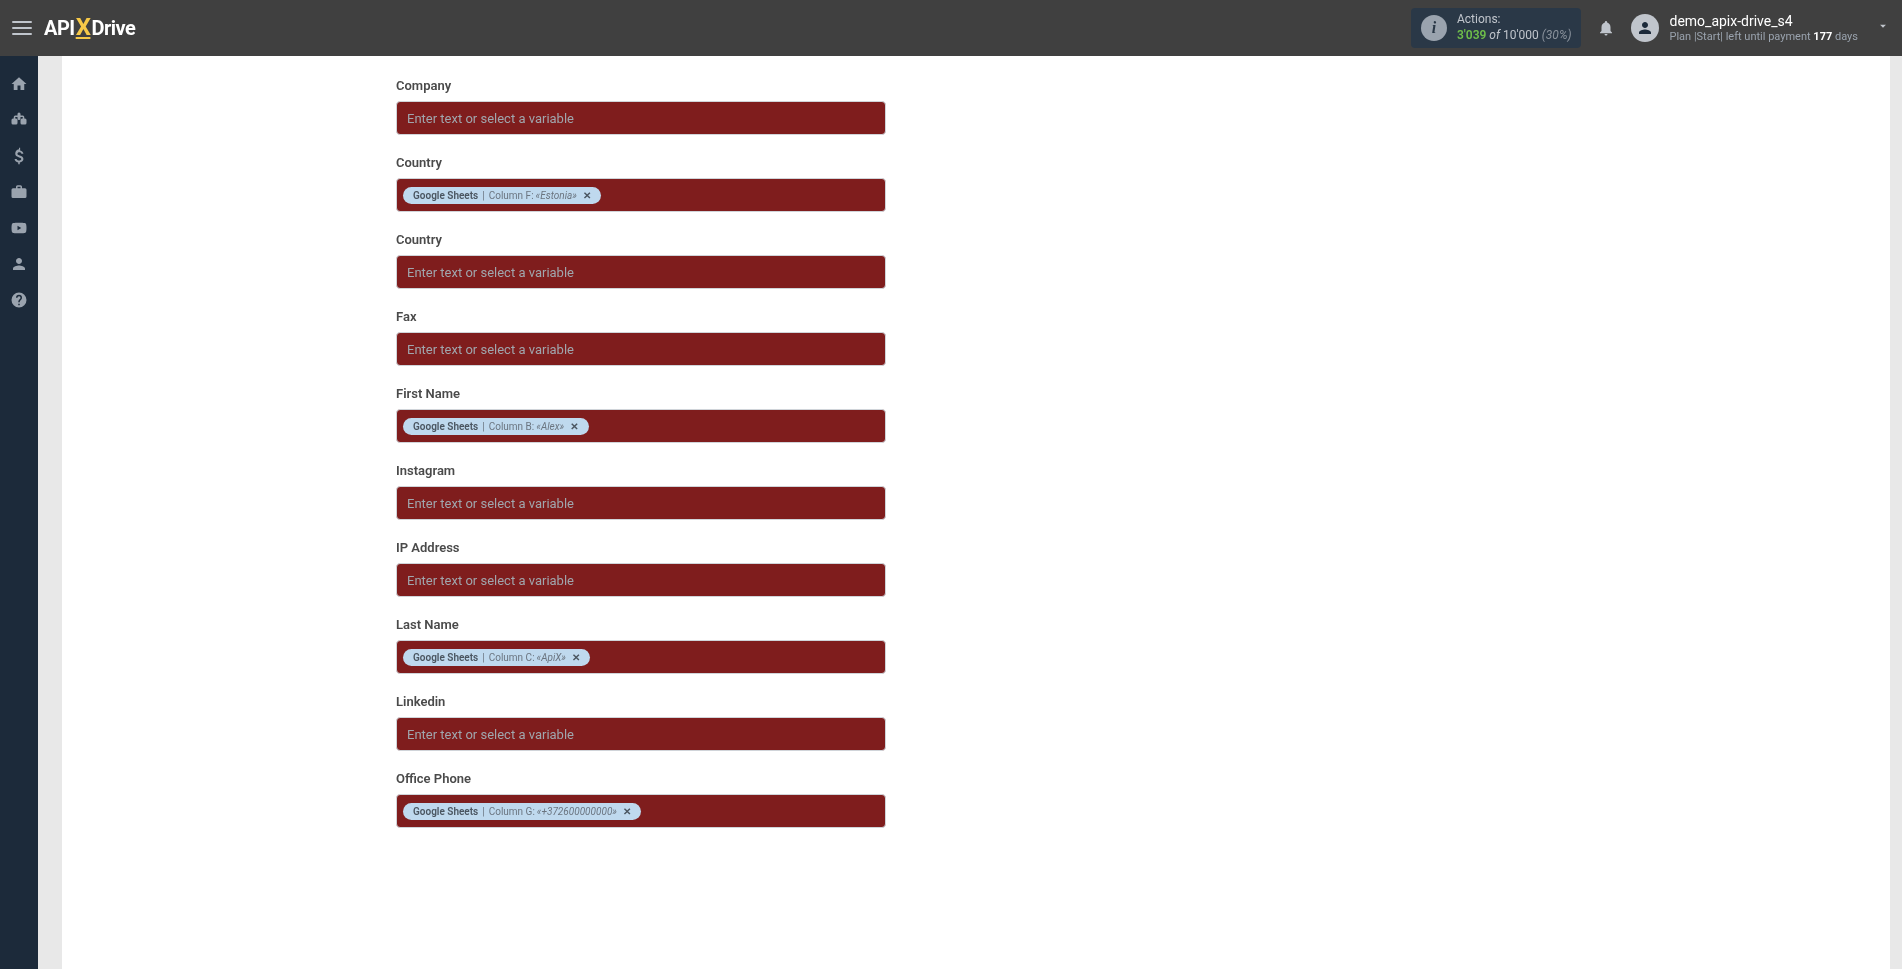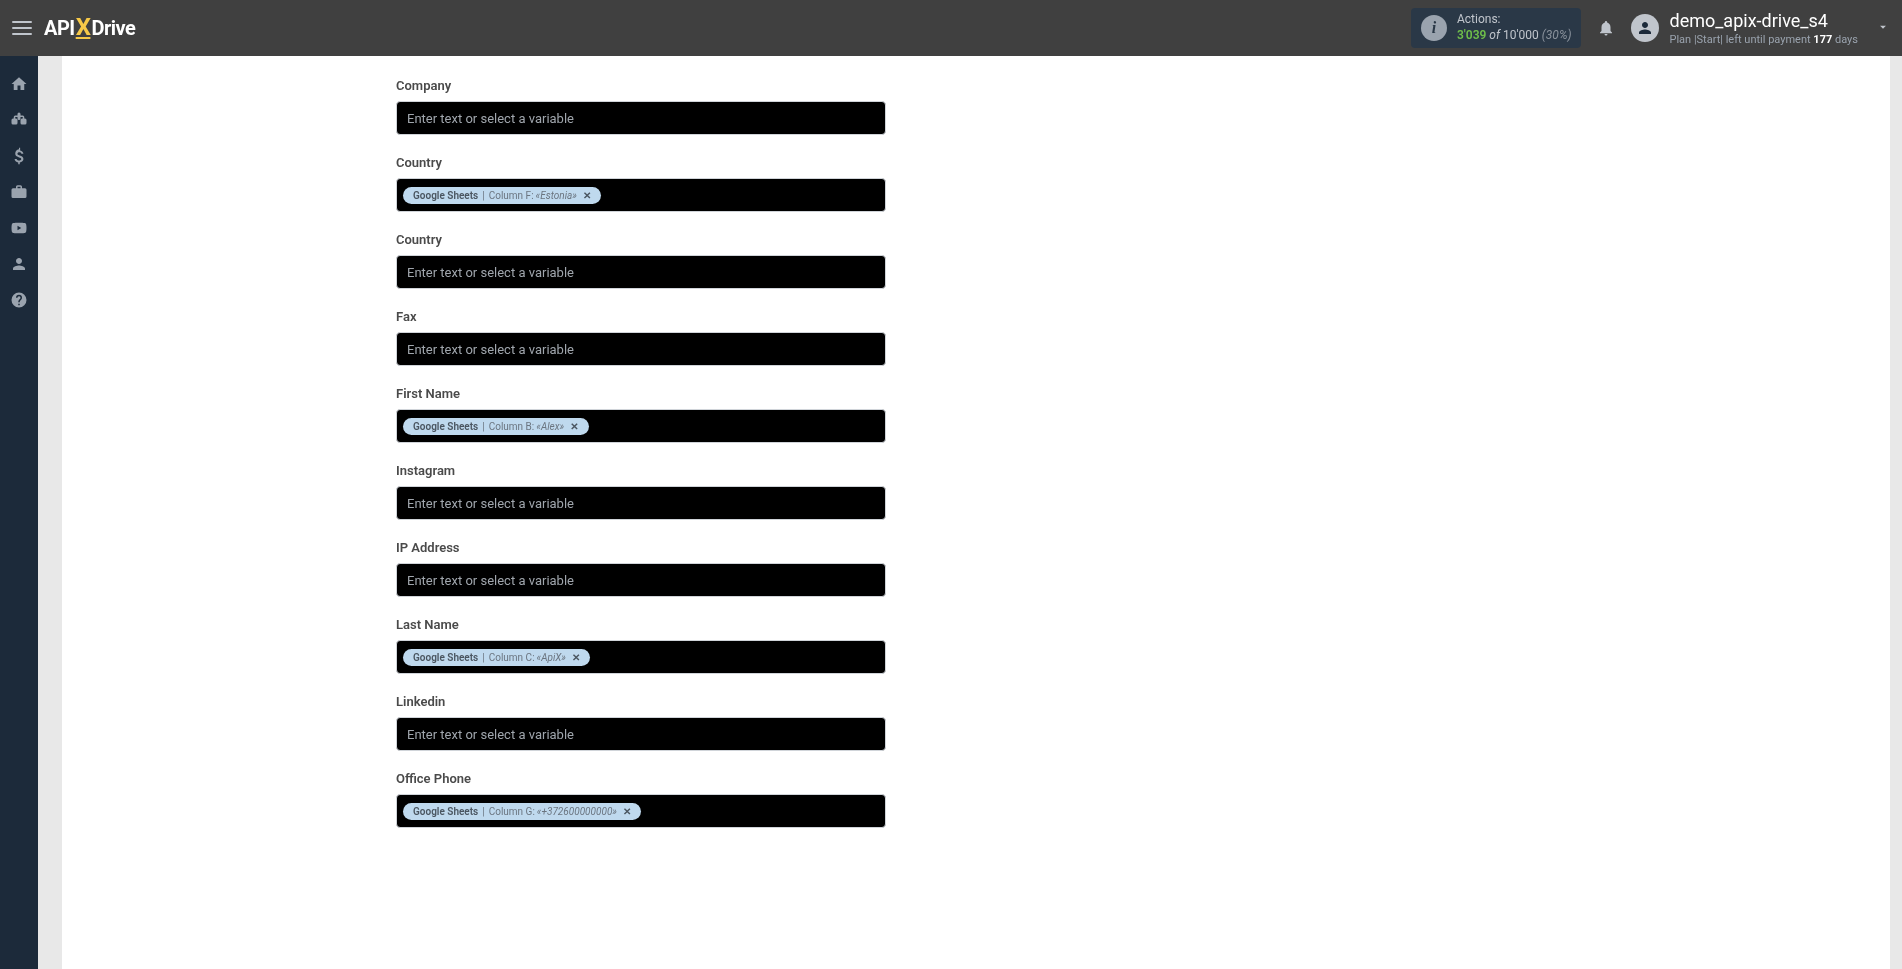--- a/index.html
+++ b/index.html
@@ -60,21 +60,21 @@
 .actions-text .counts { }
 .actions-text .green { color: #6fbf4a; font-weight: 600; }
 .actions-text .of { color: #c0c5cc; font-style: italic; }
 .actions-text .total { color: #c0c5cc; margin-top: 40px; }
 .actions-text .pct { color: #8a929c; font-style: italic; }
 .bell-icon { width: 18px; height: 18px; color: #c0c5cc; cursor: pointer; }
 .user-block { display: flex; align-items: center; gap: 10px; cursor: pointer; }
 .avatar-icon { width: 28px; height: 28px; border-radius: 50%; background: #c0c5cc; display: flex; align-items: center; justify-content: center; }
 .avatar-icon svg { width: 18px; height: 18px; fill: #1c2a3a; }
 .user-text { font-size: 12px; line-height: 1.3; }
-.user-text .name { color: #fff; font-size: 18px; }
+.user-text .name { color: #fff; font-size: 14px; }
 .user-text .plan { color: #9aa3ae; font-size: 11px; }
 .user-text .plan b { color: #fff; font-weight: 700; }
 .chevron { color: #c0c5cc; margin-left: 8px; }
 
 .layout { display: flex; height: calc(100% - 44px); }
 .sidebar {
   width: 38px;
   background: #1c2a3a;
   display: flex; flex-direction: column;
   align-items: center;
@@ -111,21 +111,21 @@
 .field-input {
   width: 490px;
   min-height: 34px;
   border: 1px solid #d0d4d9;
   border-radius: 4px;
   padding: 4px 6px;
   display: flex;
   align-items: center;
   flex-wrap: wrap;
   gap: 4px;
-  background: #000000;
+  background: #7f1d1d;
   cursor: text;
 }
 .field-input .placeholder {
   color: #a0a6ad; font-size: 13px; padding: 2px 4px;
 }
 .tag {
   background: #bfd9ee;
   border-radius: 10px;
   padding: 3px 10px;
   font-size: 10px;

